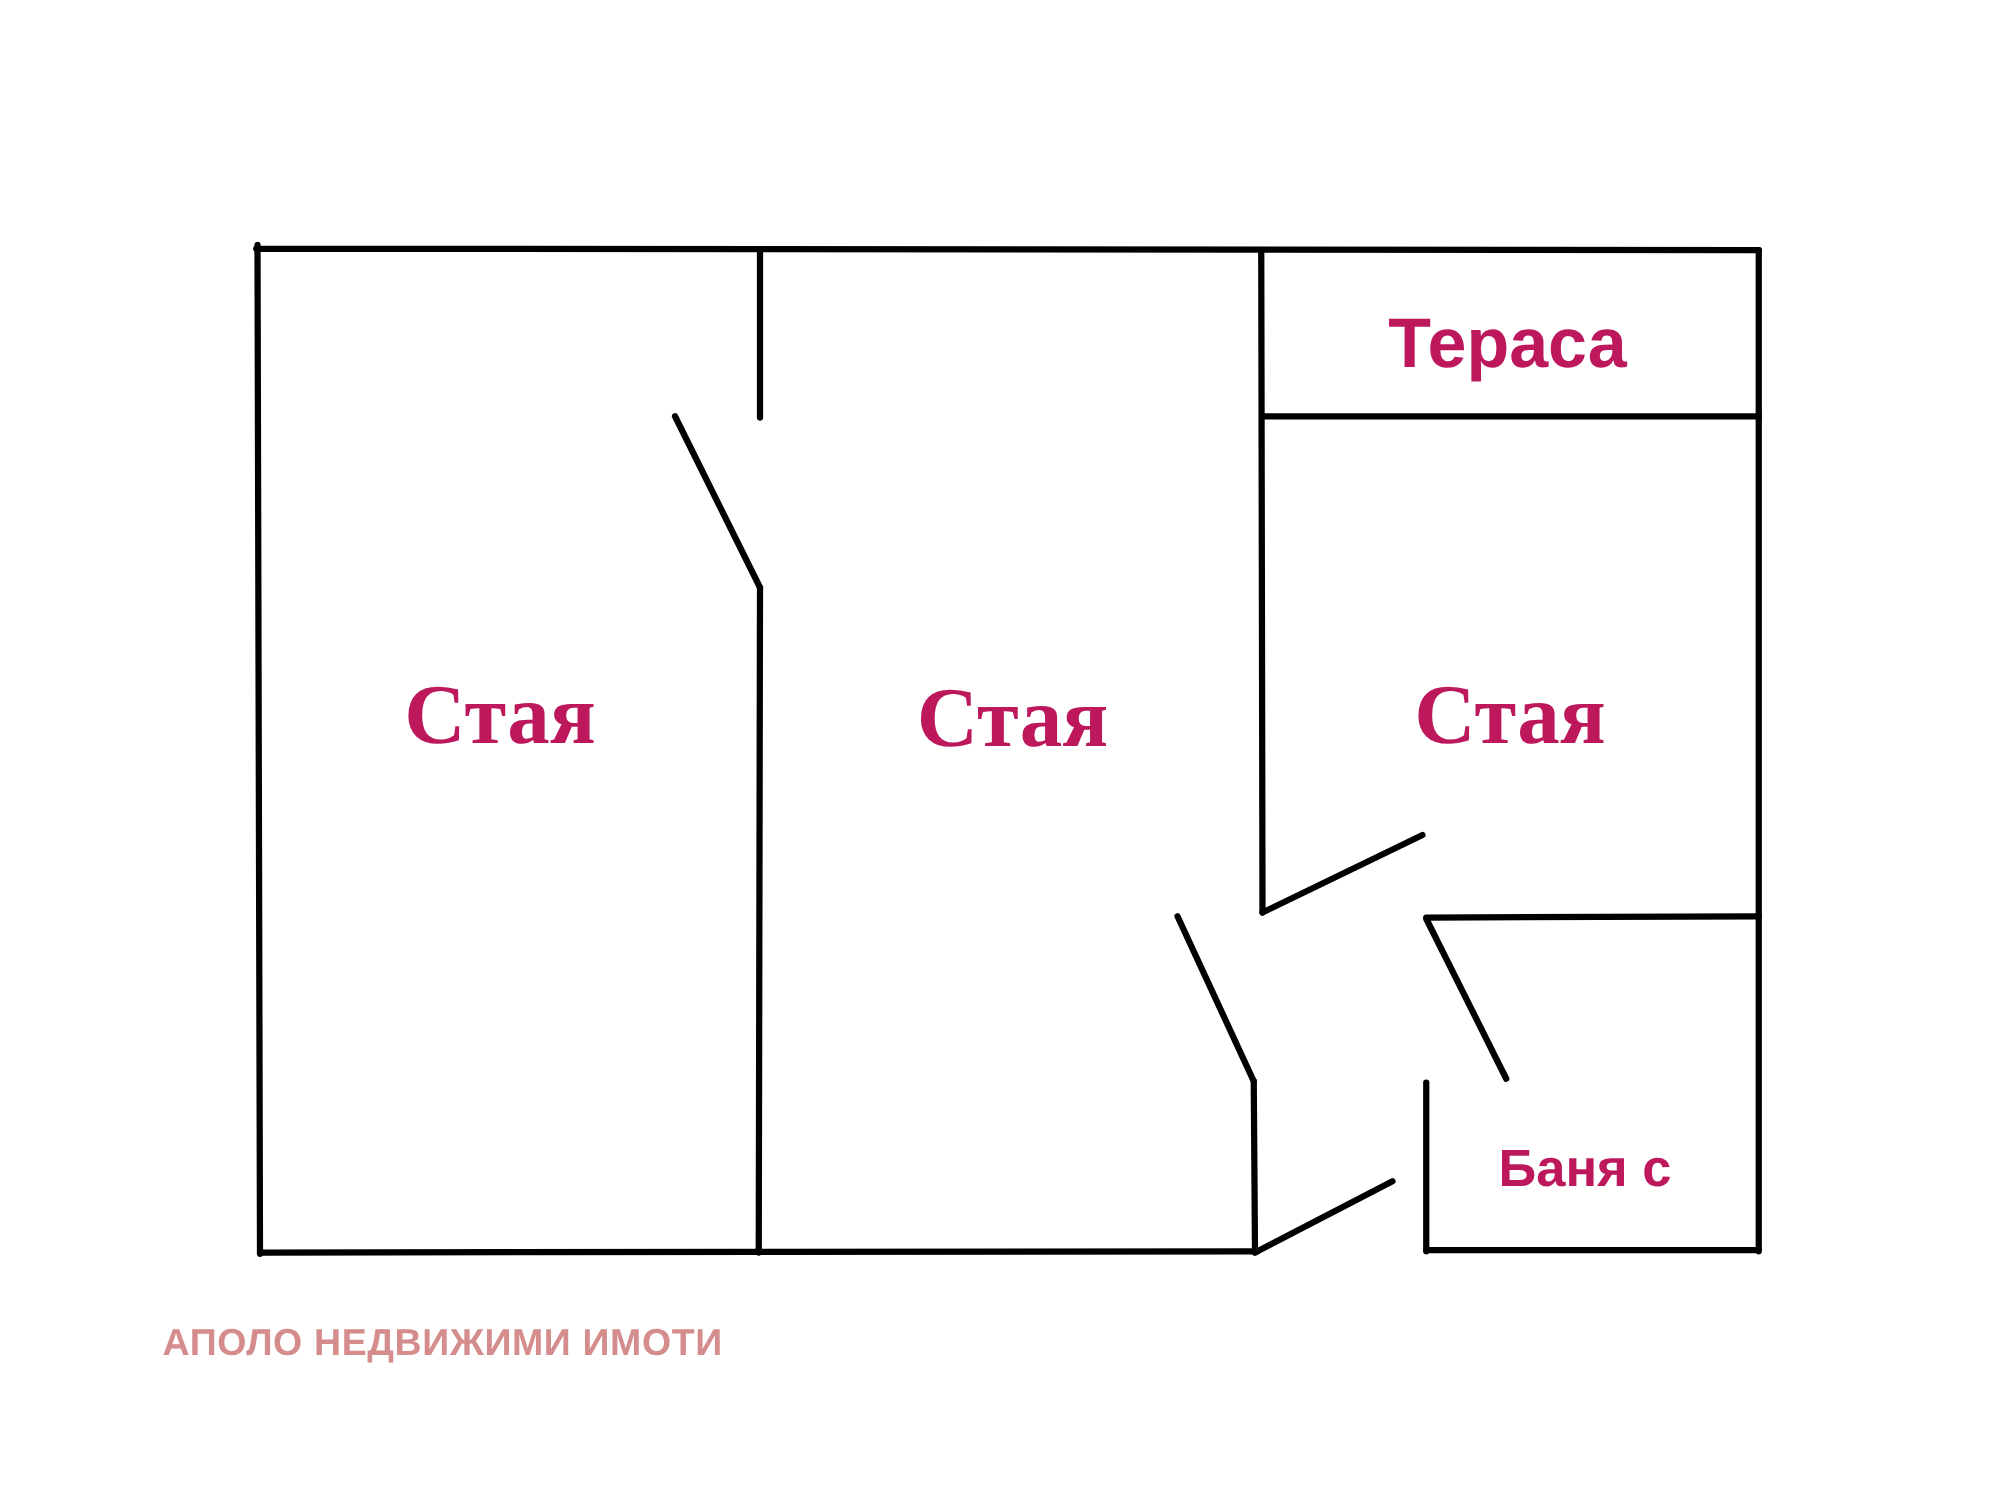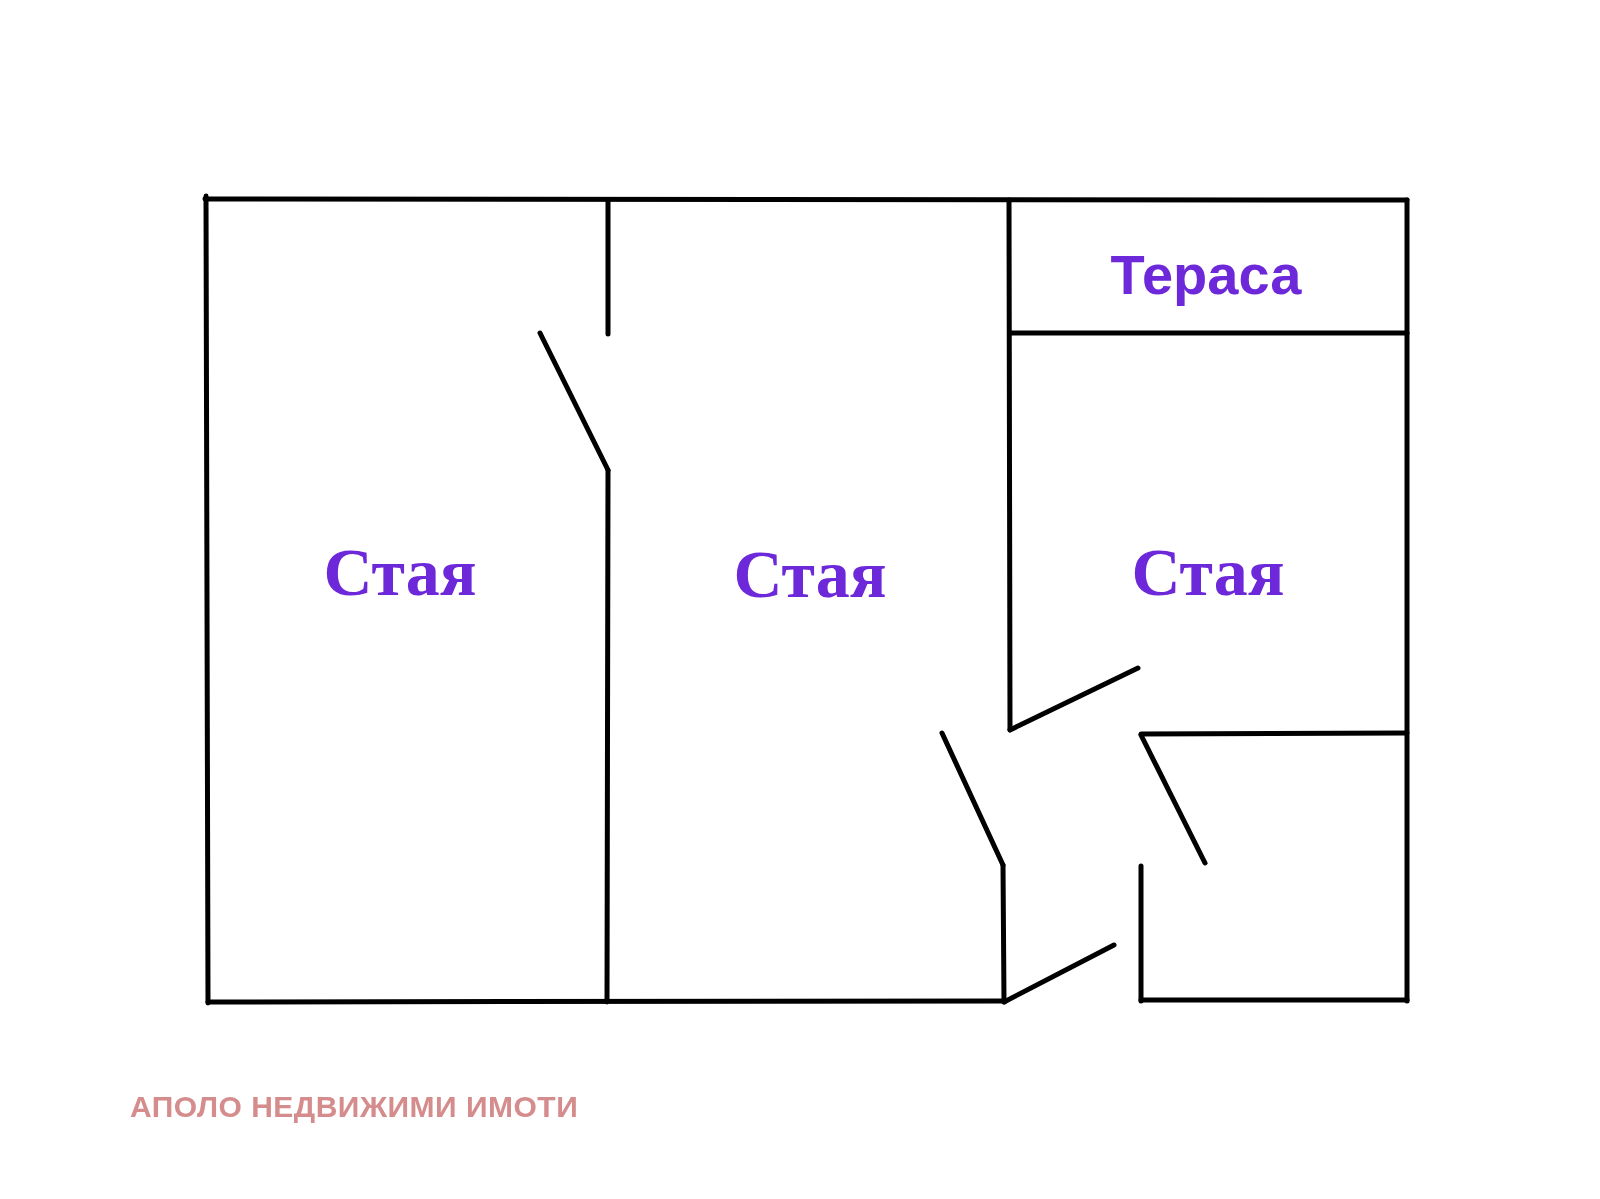--- a/index.html
+++ b/index.html
@@ -1,22 +1,22 @@
 <!DOCTYPE html>
 <html><head>
   <meta charset="utf-8">
   <style>
     html, body { margin: 0; padding: 0; background: #ffffff; }
     body { width: 1600px; height: 1199px; position: relative; overflow: hidden; font-family: "Liberation Sans", sans-serif; }
     #plan { position: absolute; left: 0; top: 0; width: 1600px; height: 1199px; }
-    .room-label { position: absolute; font-family: "Liberation Sans", sans-serif; font-weight: bold; color: #6d28d9; white-space: nowrap; transform: translate(-50%, -50%); text-align: center; }
+    .room-label { position: absolute; font-family: "Liberation Sans", sans-serif; font-weight: bold; color: #be185d; white-space: nowrap; transform: translate(-50%, -50%); text-align: center; }
     .big { font-size: 68px; font-family: Liberation Serif, serif; }
     .terrace { font-size: 56px; }
     .bath { font-size: 42px; line-height: 60px; }
-    .watermark { position: absolute; left: 130px; top: 1058px; font-size: 30px; font-weight: bold; color: #d58c8c; letter-spacing: 0.5px; margin-top: 32px; }
+    .watermark { position: absolute; left: 130px; top: 1058px; font-size: 30px; font-weight: bold; color: #d58c8c; letter-spacing: 0.5px; }
   </style>
 </head>
 <body>
 
 <svg id="plan" viewBox="0 0 1600 1199" xmlns="http://www.w3.org/2000/svg">
     <line x1="205" y1="199" x2="1407" y2="200" stroke="#000000" stroke-width="5" stroke-linecap="round"></line>
     <line x1="206" y1="196" x2="208" y2="1003" stroke="#000000" stroke-width="5" stroke-linecap="round"></line>
     <line x1="208" y1="1002" x2="1006" y2="1001" stroke="#000000" stroke-width="5" stroke-linecap="round"></line>
     <line x1="608" y1="200" x2="608" y2="334" stroke="#000000" stroke-width="5" stroke-linecap="round"></line>
     <line x1="540" y1="333" x2="608" y2="470" stroke="#000000" stroke-width="5" stroke-linecap="round"></line>
@@ -32,15 +32,16 @@
     <line x1="1141" y1="735" x2="1205" y2="863" stroke="#000000" stroke-width="5" stroke-linecap="round"></line>
     <line x1="1141" y1="866" x2="1141" y2="1001" stroke="#000000" stroke-width="5" stroke-linecap="round"></line>
     <line x1="1141" y1="1000" x2="1407" y2="1000" stroke="#000000" stroke-width="5" stroke-linecap="round"></line>
   </svg>
 
 <div class="room-label big" style="left:400px; top:572px;">Стая</div>
 <div class="room-label big" style="left:810px; top:574px;">Стая</div>
 <div class="room-label big" style="left:1208px; top:572px;">Стая</div>
 <div class="room-label terrace" style="left:1206px; top:274px;">Тераса</div>
 <div class="room-label bath" style="left:1268px; top:935px;">
+  <div>Баня с</div>
 </div>
 
 <div class="watermark">АПОЛО НЕДВИЖИМИ ИМОТИ</div>
 
 </body></html>

